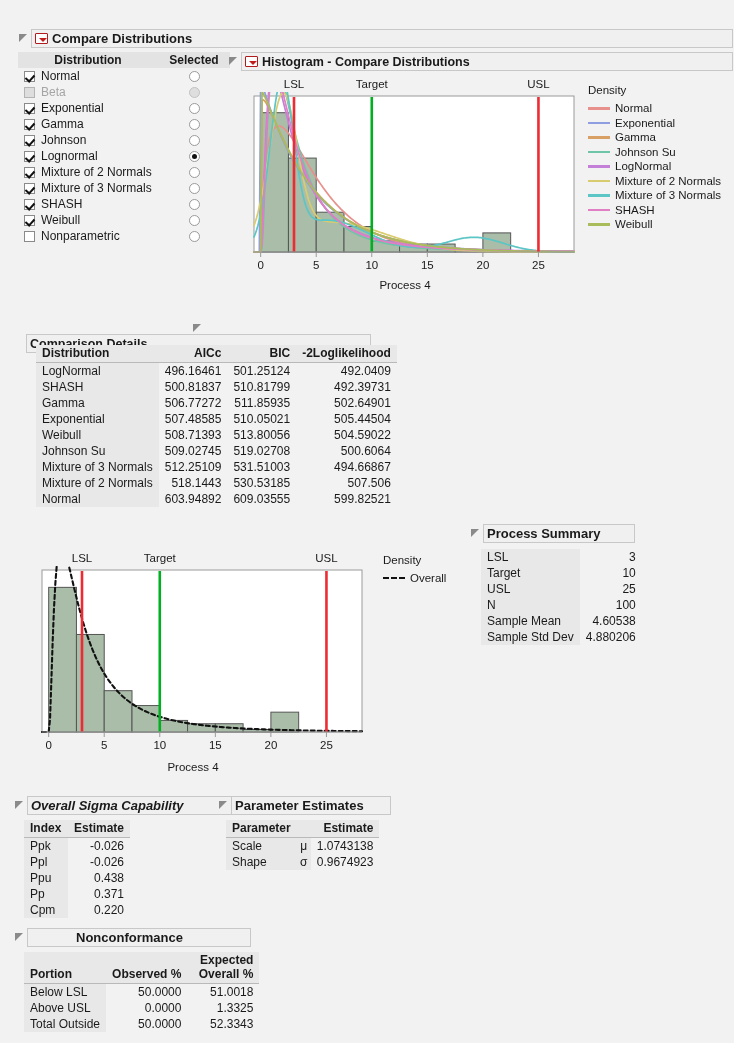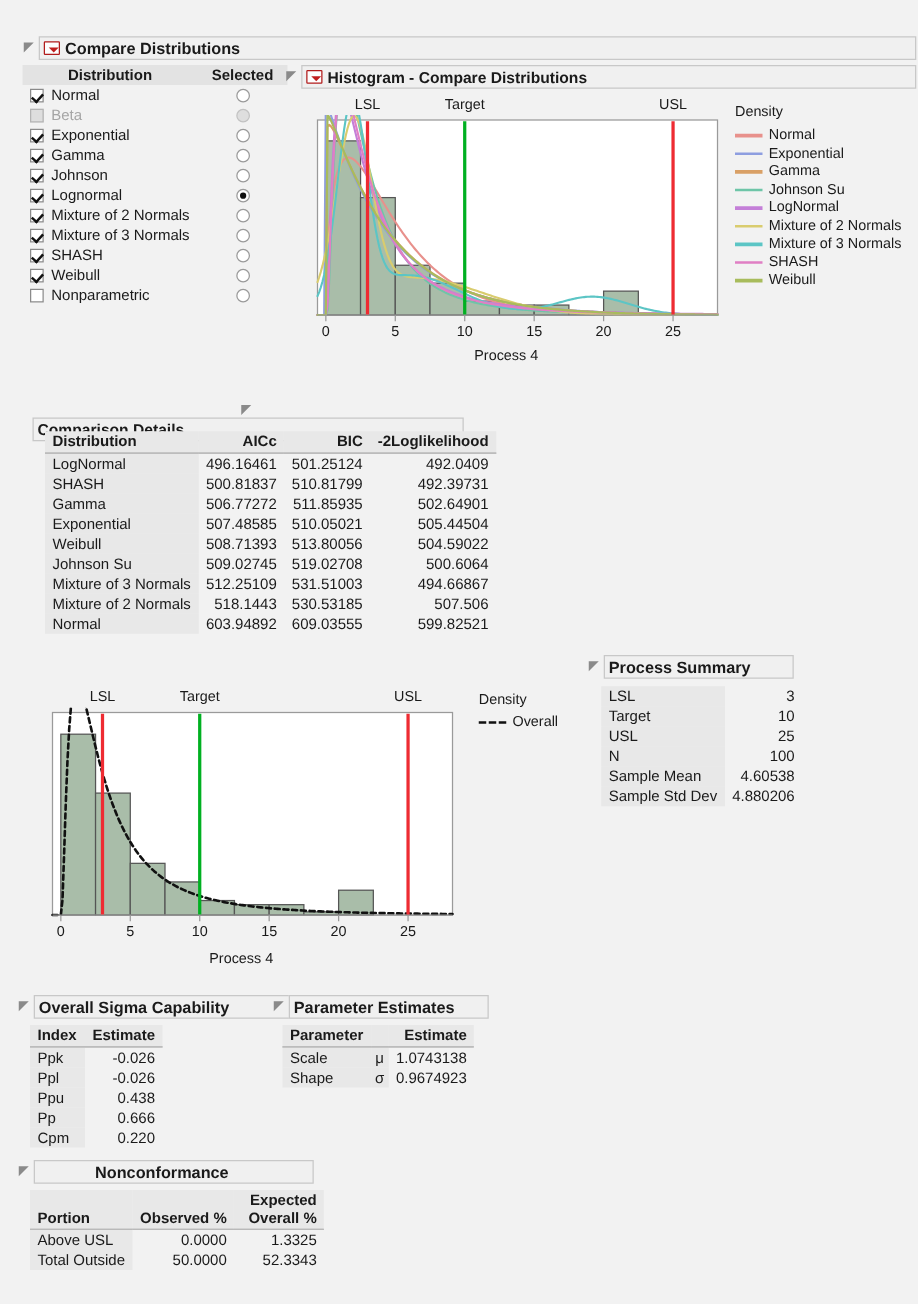--- a/index.html
+++ b/index.html
@@ -476,21 +476,21 @@
         </tr>
         <tr>
           <td class="lab" style="width:85px">Sample Std Dev</td>
           <td class="num" style="width:62px">4.880206</td>
         </tr>
       </tbody>
     </table>
 
   <div class="outline" style="position:absolute;left:14px;top:796px;">
     <div class="tri"></div>
-    <div class="hdrbar h2" style="width:228px;">
+    <div class="hdrbar h2" style="width:228px;font-style:italic;">
       <span>Overall Sigma Capability</span>
     </div>
   </div>
   <table class="jmp" id="tbl-sigma" style="position:absolute;left:24px;top:820px;">
       <thead>
         <tr>
           <th class="lab" style="width:44px">Index</th>
           <th class="num" style="width:62px">Estimate</th>
         </tr>
       </thead>
@@ -502,21 +502,21 @@
         <tr>
           <td class="lab">Ppl</td>
           <td class="num">-0.026</td>
         </tr>
         <tr>
           <td class="lab">Ppu</td>
           <td class="num">0.438</td>
         </tr>
         <tr>
           <td class="lab">Pp</td>
-          <td class="num">0.666</td>
+          <td class="num">0.371</td>
         </tr>
         <tr>
           <td class="lab">Cpm</td>
           <td class="num">0.220</td>
         </tr>
       </tbody>
     </table>
 
   <div class="outline" style="position:absolute;left:218px;top:796px;">
     <div class="tri"></div>
@@ -555,20 +555,25 @@
   <table class="jmp" id="tbl-noncon" style="position:absolute;left:24px;top:952px;">
       <thead>
         <tr>
           <th class="lab" style="width:80px">Portion</th>
           <th class="num" style="width:74px">Observed %</th>
           <th class="num" style="width:72px">Expected<br>Overall %</th>
         </tr>
       </thead>
       <tbody>
         <tr>
+          <td class="lab">Below LSL</td>
+          <td class="num">50.0000</td>
+          <td class="num">51.0018</td>
+        </tr>
+        <tr>
           <td class="lab">Above USL</td>
           <td class="num">0.0000</td>
           <td class="num">1.3325</td>
         </tr>
         <tr>
           <td class="lab">Total Outside</td>
           <td class="num">50.0000</td>
           <td class="num">52.3343</td>
         </tr>
       </tbody>

